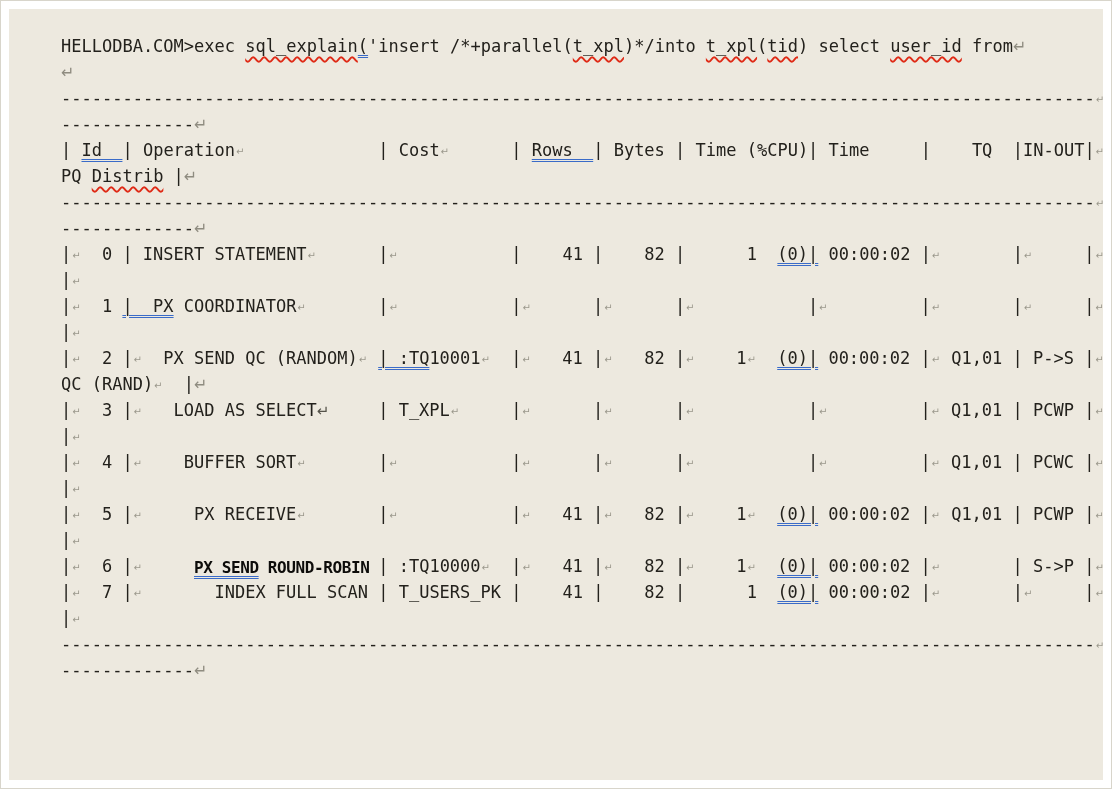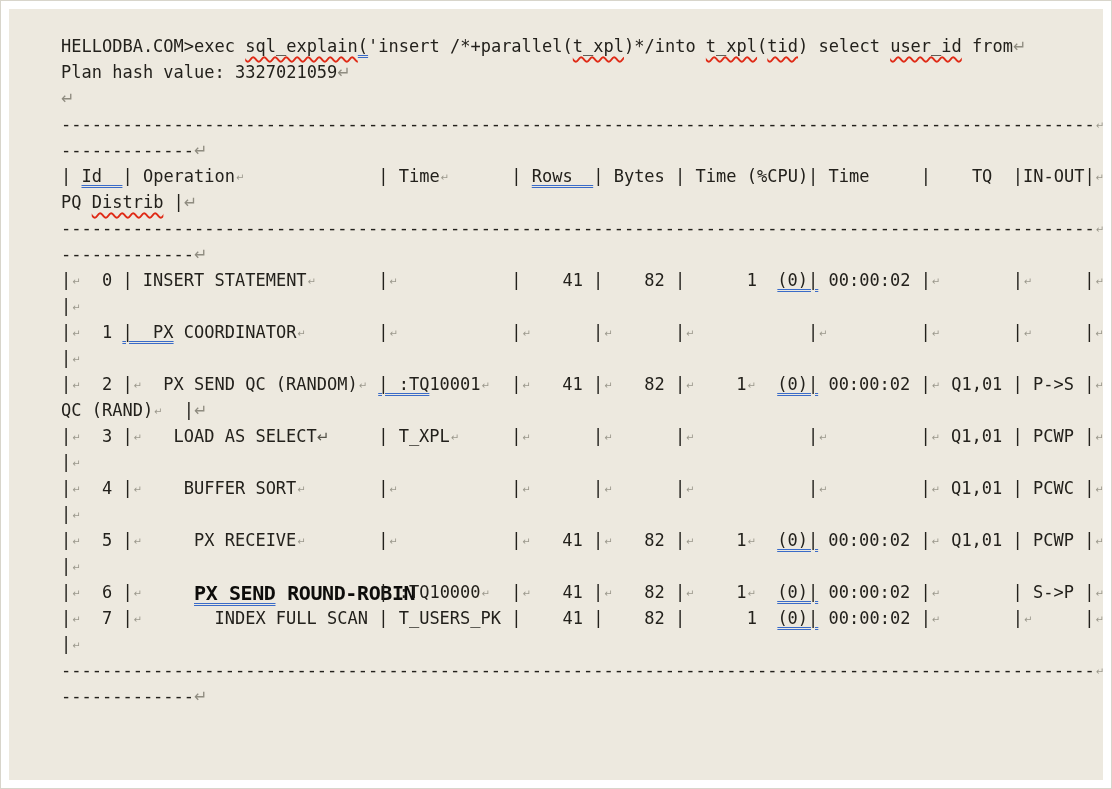--- a/index.html
+++ b/index.html
@@ -20,21 +20,21 @@
     text-decoration-line:underline;text-decoration-style:wavy;
     text-decoration-color:var(--red,#df2a16);
     text-decoration-thickness:1.6px;text-underline-offset:4px;
   }
   .bl{ 
     text-decoration-line:underline;text-decoration-style:double;
     text-decoration-color:var(--blue,#3a6bc8);
     text-decoration-thickness:1px;text-underline-offset:3px;
   }
   .bd{ 
-    font-weight:bold;font-size:20px;letter-spacing:-0.4px;color:#0d0c0a;
+    font-weight:bold;font-size:16px;letter-spacing:-0.4px;color:#0d0c0a;
   }
   .mk{ 
     display:inline-block;width:10.2px;text-align:center;
     font-family:"DejaVu Sans",sans-serif;font-size:10px;
     color:var(--mark,#9b988c);vertical-align:1px;
   }
   .pc{ 
     font-family:"DejaVu Sans",sans-serif;font-size:16px;
     color:var(--pilcrow,#8f8c80);
   }
@@ -44,25 +44,24 @@
   }
   .gp{display:inline-block;white-space:pre;vertical-align:bottom;}
 </style>
 </head>
 <body>
 
 <div class="frame">
   <div class="paper">
     <div id="terminal">
         <div class="ln"><span class="">HELLODBA.COM&gt;exec </span><span class="sq">sql_explain</span><span class="bl">(</span><span class="">'insert /*+parallel(</span><span class="sq">t_xpl</span><span class="">)*/into </span><span class="sq">t_xpl</span><span class="">(</span><span class="sq">tid</span><span class="">) select </span><span class="sq">user_id</span><span class=""> from</span><span class="pc">↵</span></div>
-        <div class="ln"><span class="">Plan hash value: 3327021059</span><span class="pc">↵</span></div>
         <div class="ln"><span class="pc">↵</span></div>
         <div class="ln"><span class="">-----------------------------------------------------------------------------------------------------</span><span class="mk">↵</span></div>
         <div class="ln"><span class="">-------------</span><span class="pc">↵</span></div>
-        <div class="ln"><span class="">| </span><span class="bl">Id  </span><span class="">| Operation</span><span class="mk">↵</span><span class="">             | Time</span><span class="mk">↵</span><span class="">      | </span><span class="bl">Rows  </span><span class="">| Bytes | Time (%CPU)| Time     |    TQ  |IN-OUT|</span><span class="mk">↵</span></div>
+        <div class="ln"><span class="">| </span><span class="bl">Id  </span><span class="">| Operation</span><span class="mk">↵</span><span class="">             | Cost</span><span class="mk">↵</span><span class="">      | </span><span class="bl">Rows  </span><span class="">| Bytes | Time (%CPU)| Time     |    TQ  |IN-OUT|</span><span class="mk">↵</span></div>
         <div class="ln"><span class="">PQ </span><span class="sq">Distrib</span><span class=""> |</span><span class="pc">↵</span></div>
         <div class="ln"><span class="">-----------------------------------------------------------------------------------------------------</span><span class="mk">↵</span></div>
         <div class="ln"><span class="">-------------</span><span class="pc">↵</span></div>
         <div class="ln"><span class="">|</span><span class="mk">↵</span><span class="">  0 | INSERT STATEMENT</span><span class="mk">↵</span><span class="">      |</span><span class="mk">↵</span><span class="">           |    41 |    82 |      1  </span><span class="bl">(0)|</span><span class=""> 00:00:02 |</span><span class="mk">↵</span><span class="">       |</span><span class="mk">↵</span><span class="">     |</span><span class="mk">↵</span></div>
         <div class="ln"><span class="">|</span><span class="mk">↵</span></div>
         <div class="ln"><span class="">|</span><span class="mk">↵</span><span class="">  1 </span><span class="bl">|  PX</span><span class=""> COORDINATOR</span><span class="mk">↵</span><span class="">       |</span><span class="mk">↵</span><span class="">           |</span><span class="mk">↵</span><span class="">      |</span><span class="mk">↵</span><span class="">      |</span><span class="mk">↵</span><span class="">           |</span><span class="mk">↵</span><span class="">         |</span><span class="mk">↵</span><span class="">       |</span><span class="mk">↵</span><span class="">     |</span><span class="mk">↵</span></div>
         <div class="ln"><span class="">|</span><span class="mk">↵</span></div>
         <div class="ln"><span class="">|</span><span class="mk">↵</span><span class="">  2 |</span><span class="mk">↵</span><span class="">  PX SEND QC (RANDOM)</span><span class="mk">↵</span><span class=""> </span><span class="bl">| :TQ</span><span class="">10001</span><span class="mk">↵</span><span class="">  |</span><span class="mk">↵</span><span class="">   41 |</span><span class="mk">↵</span><span class="">   82 |</span><span class="mk">↵</span><span class="">    1</span><span class="mk">↵</span><span class="">  </span><span class="bl">(0)|</span><span class=""> 00:00:02 |</span><span class="mk">↵</span><span class=""> Q1,01 | P-&gt;S |</span><span class="mk">↵</span></div>
         <div class="ln"><span class="">QC (RAND)</span><span class="mk">↵</span><span class="">  |</span><span class="pc">↵</span></div>
         <div class="ln"><span class="">|</span><span class="mk">↵</span><span class="">  3 |</span><span class="mk">↵</span><span class="">   LOAD AS SELECT</span><span class="pc2">↵</span><span class="">     | T_XPL</span><span class="mk">↵</span><span class="">     |</span><span class="mk">↵</span><span class="">      |</span><span class="mk">↵</span><span class="">      |</span><span class="mk">↵</span><span class="">           |</span><span class="mk">↵</span><span class="">         |</span><span class="mk">↵</span><span class=""> Q1,01 | PCWP |</span><span class="mk">↵</span></div>

